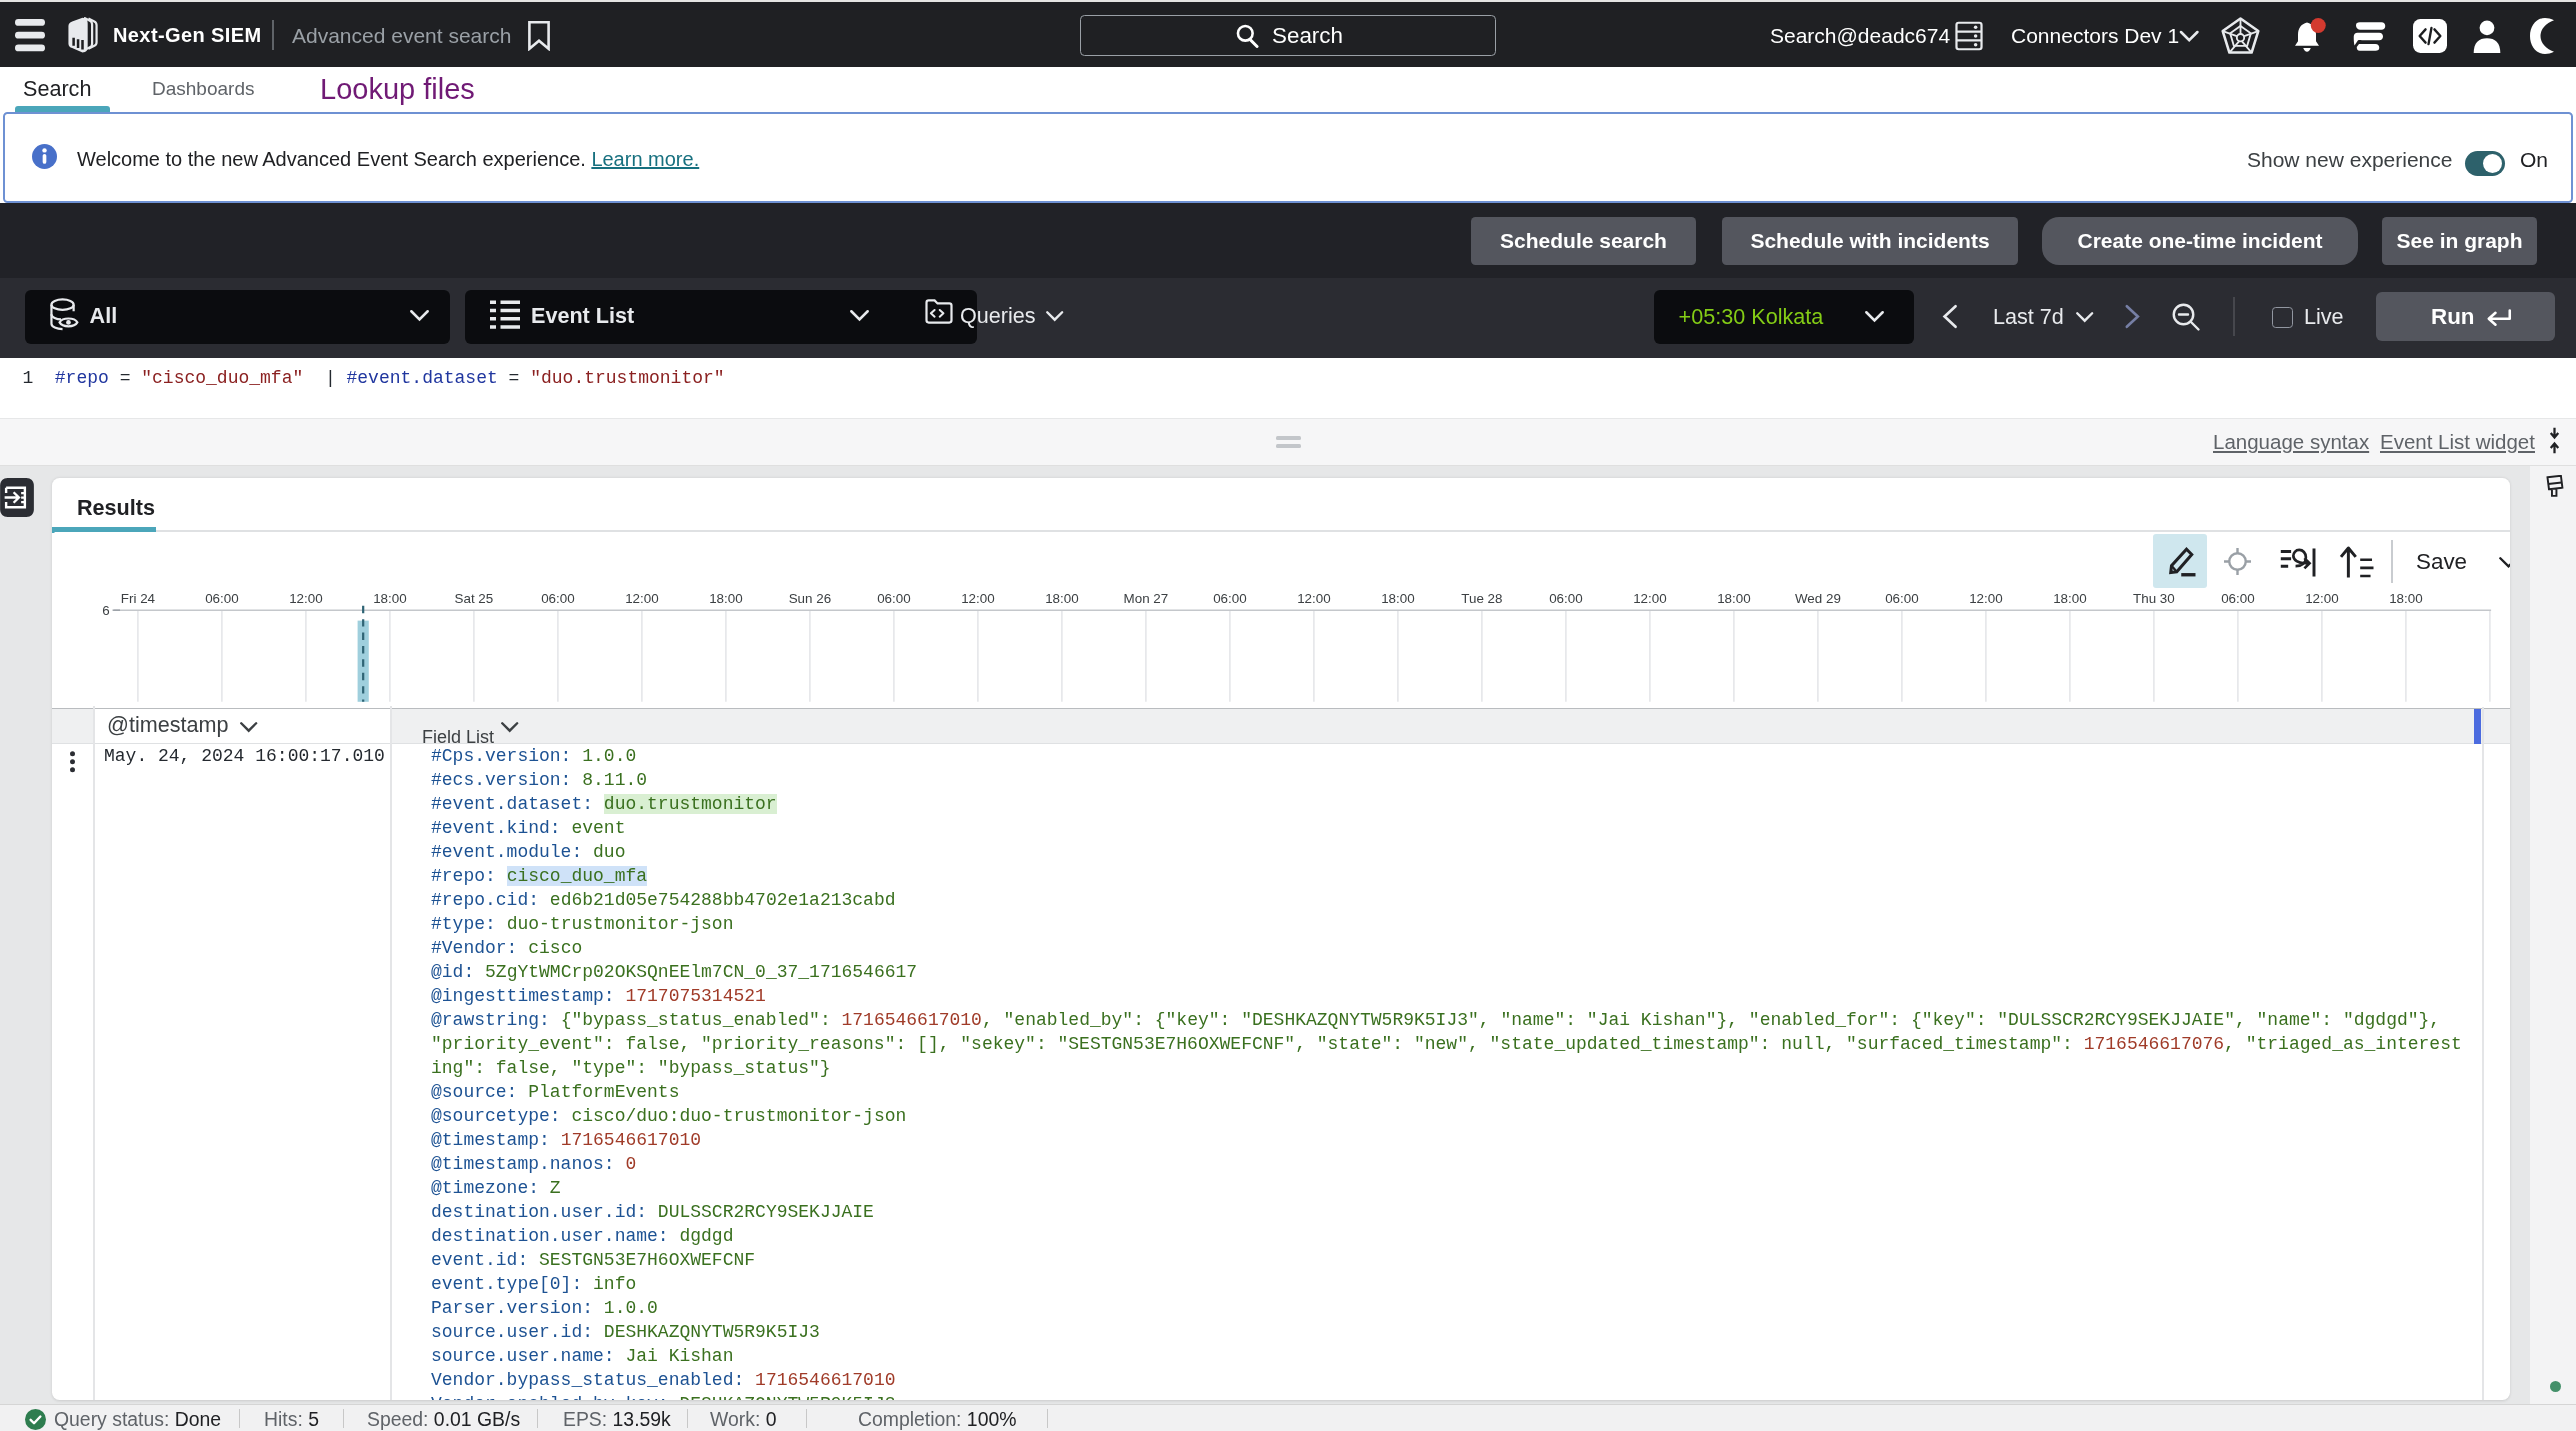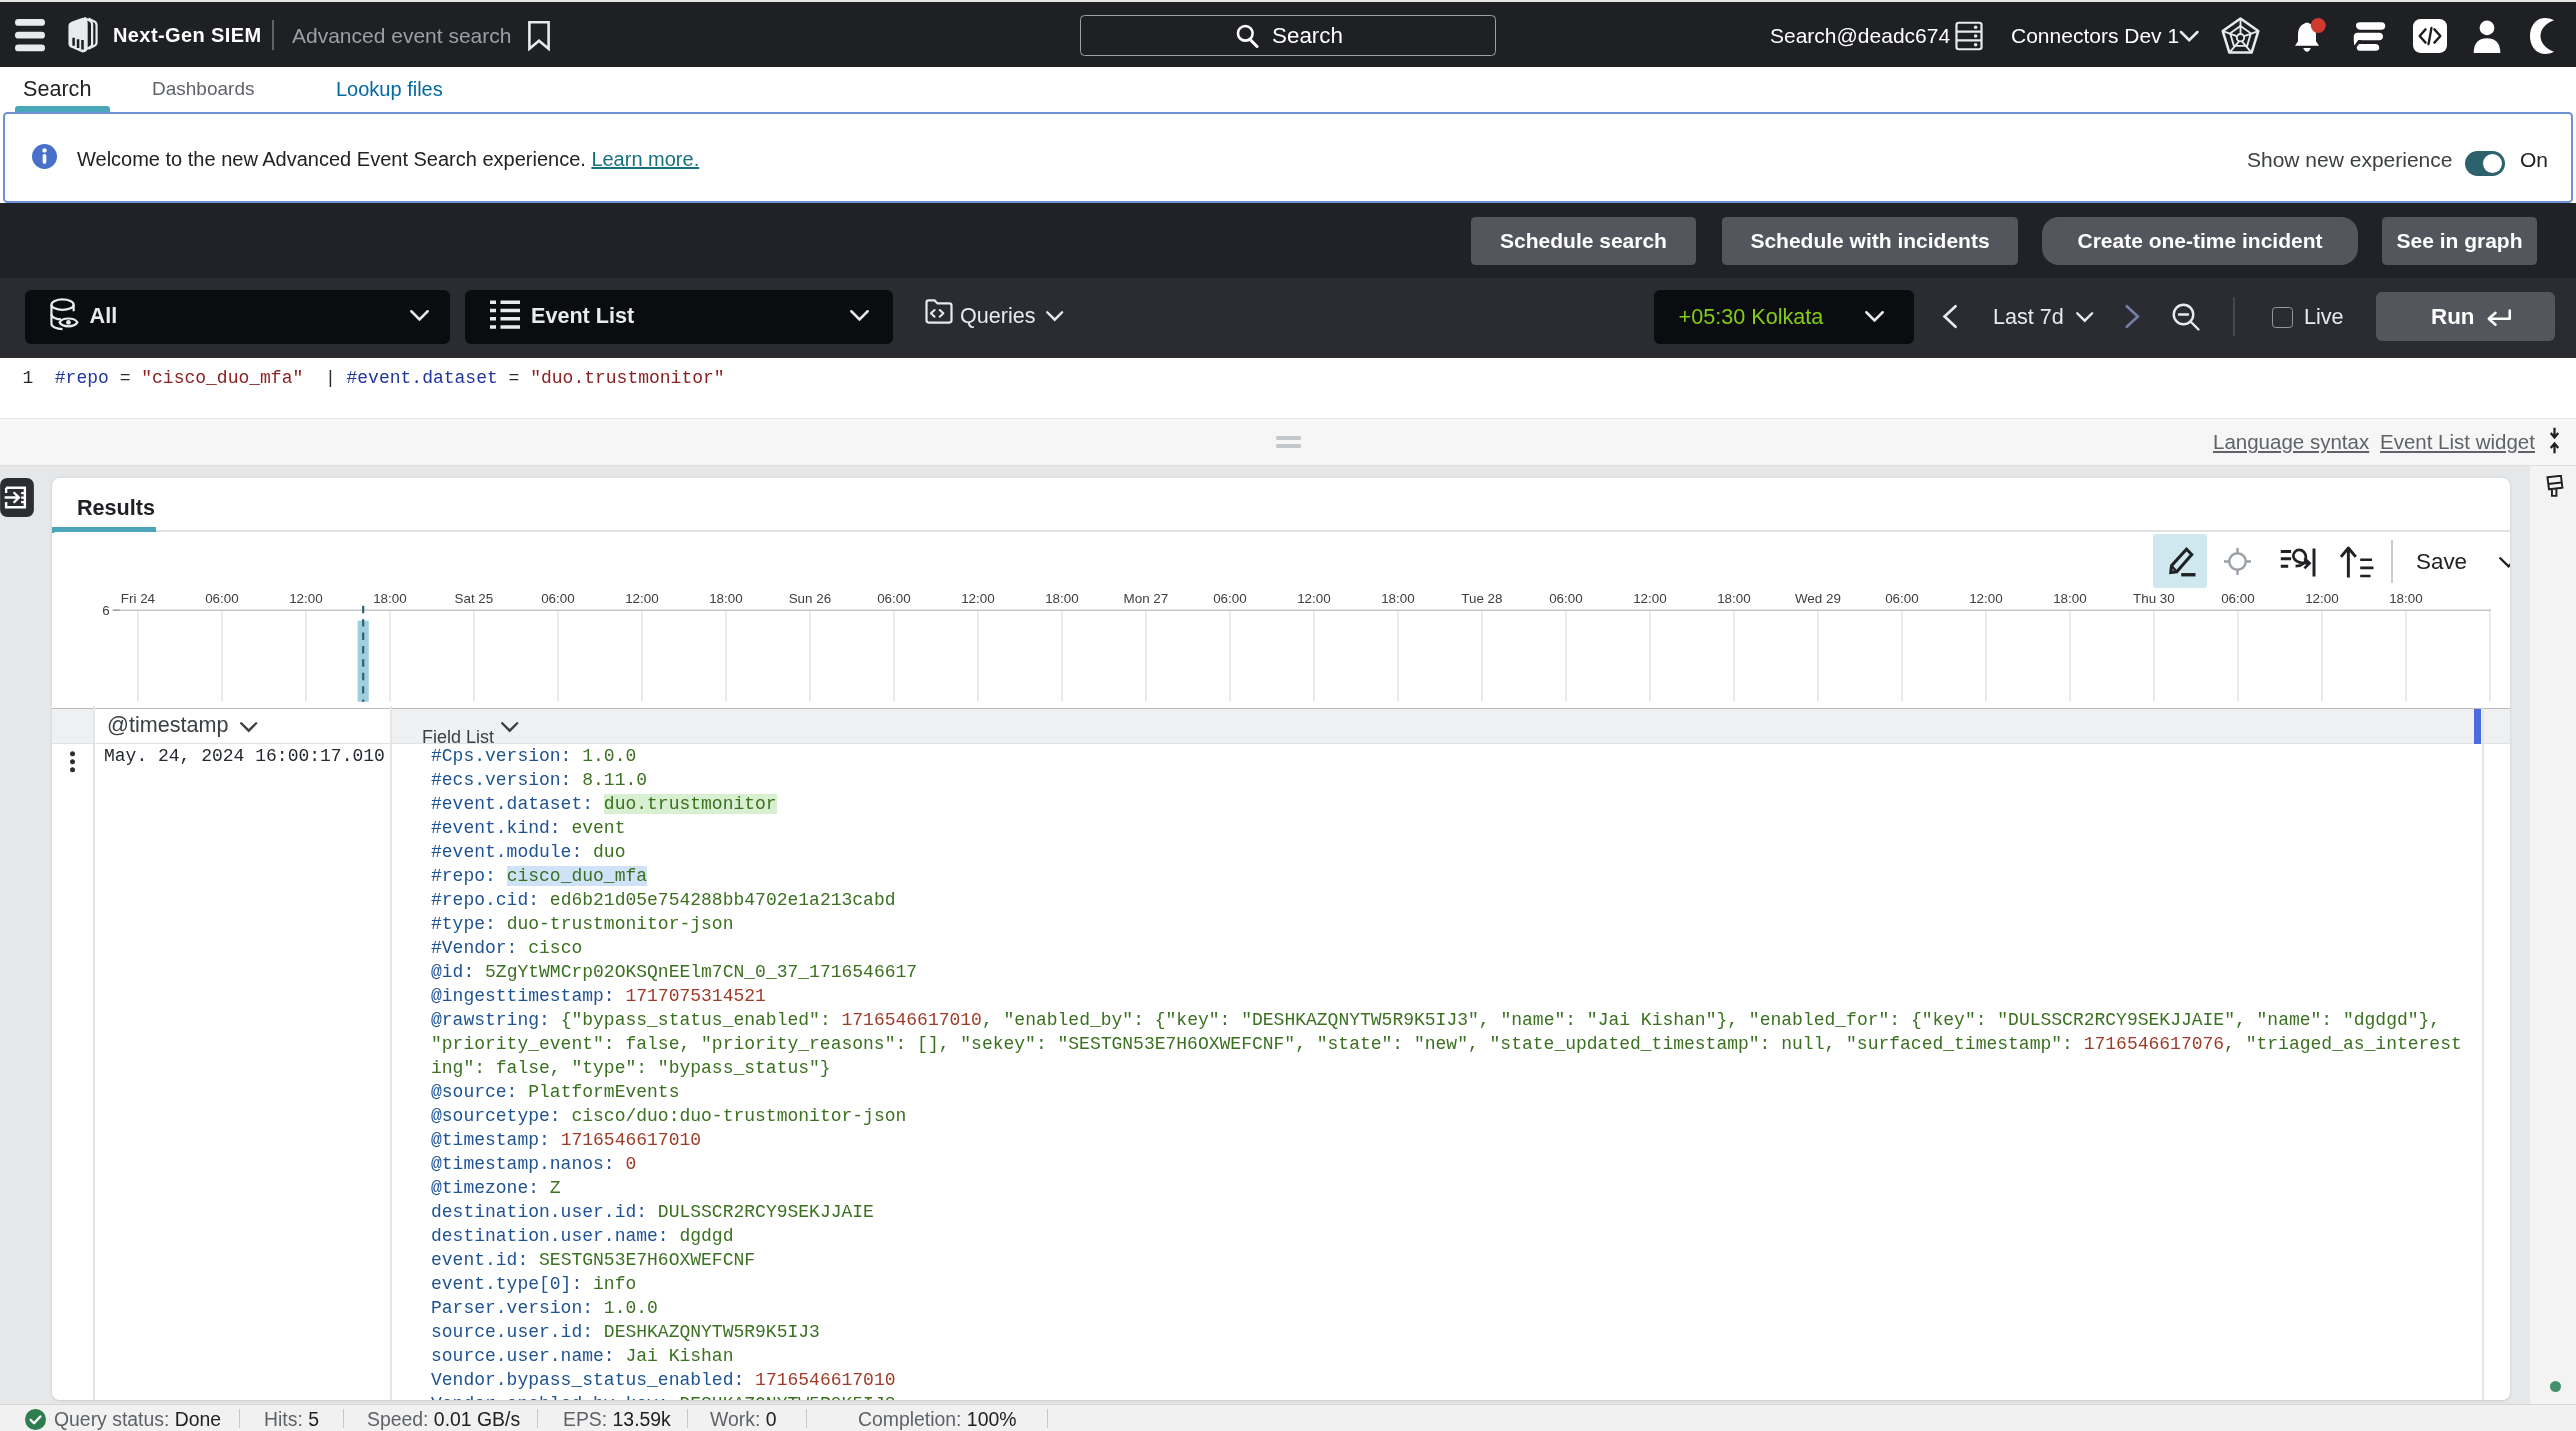--- a/index.html
+++ b/index.html
@@ -83,21 +83,21 @@
     <path d="M2 46 C2 32 9 26 20 26 C31 26 38 32 38 46 Z" fill="#fff"></path>
   </svg>
   <svg class="ab" style="left:2530px;top:16.4px;" width="33" height="36" viewBox="0 0 44 48">
     <path d="M32 3 C21 7 14 15 14 24 C14 33 21 41 32 45 C28 47 24 48 20 48 C8 48 0 37 0 24 C0 11 8 0 20 0 C24 0 28 1 32 3 Z" fill="#fff"></path>
   </svg>
 </div>
 
 <div class="ab" style="left:0;top:67px;width:2576px;height:45px;background:#fff;">
   <div class="ab" style="left:23px;top:10.4px;height:24px;line-height:24px;color:#202124;font-size:21.6px;">Search</div>
   <div class="ab" style="left:152px;top:10.4px;height:24px;line-height:24px;color:#5f6368;font-size:19px;">Dashboards</div>
-  <div class="ab" style="left:336px;top:10.4px;height:24px;line-height:24px;color:#0369a1;font-size:20px;">Lookup files</div>
+  <div class="ab" style="left:320px;top:10.4px;height:24px;line-height:24px;color:#701a75;font-size:29px;">Lookup files</div>
   <div class="ab" style="left:15px;top:39px;width:95px;height:6px;background:#4ba6ba;border-radius:3px 3px 0 0;"></div>
 </div>
 
 <div class="ab" style="left:0;top:112px;width:2576px;height:91px;background:#fff;"></div>
 <div class="ab" style="left:3px;top:112px;width:2570px;height:91px;background:#fff;border:2.2px solid #6e91d3;border-radius:4.5px;">
   <svg class="ab" style="left:27px;top:30px;" width="25" height="25" viewBox="0 0 34 34">
     <circle cx="17" cy="17" r="17" fill="#4870c9"></circle>
     <rect x="14.5" y="13.5" width="5" height="13.5" rx="2.5" fill="#fff"></rect>
     <circle cx="17" cy="8.7" r="3" fill="#fff"></circle>
   </svg>
@@ -123,21 +123,21 @@
       <path d="M3 9 L3 35 C3 39 10 42 18 42 M33 9 L33 18" fill="none" stroke="#e8eaed" stroke-width="3"></path>
       <path d="M3 22 C3 26 10 29 16 29" fill="none" stroke="#e8eaed" stroke-width="3"></path>
       <path d="M14 33 C18 26 34 26 38 33 C34 40 18 40 14 33 Z" fill="none" stroke="#e8eaed" stroke-width="3"></path>
       <circle cx="26" cy="33" r="3.2" fill="#e8eaed"></circle>
     </svg>
     <div class="ab" style="left:65px;top:12.7px;height:25px;line-height:25px;color:#e8eaed;font-size:21.6px;">All</div>
     <svg class="ab" style="left:384px;top:19.4px;" width="21" height="13.4" viewBox="0 0 28 18">
         <path d="M3 3 L14 14 L25 3" fill="none" stroke="#e8eaed" stroke-width="3.4" stroke-linecap="round"></path>
       </svg>
   </div>
-  <div class="ab dd" style="left:465px;top:87px;width:428px;">
+  <div class="ab dd" style="left:465px;top:87px;width:512px;">
     <svg class="ab" style="left:24.6px;top:9.7px;" width="30" height="30" viewBox="0 0 40 40">
       <path d="M0 3 L8 3 M0 14 L8 14 M0 25 L8 25 M0 36 L8 36" stroke="#e8eaed" stroke-width="4.5"></path>
       <path d="M14 3 L40 3 M14 14 L40 14 M14 25 L40 25 M14 36 L40 36" stroke="#e8eaed" stroke-width="4.5"></path>
     </svg>
     <div class="ab" style="left:66px;top:12.7px;height:25px;line-height:25px;color:#e8eaed;font-size:21.6px;">Event List</div>
     <svg class="ab" style="left:384px;top:19.4px;" width="21" height="13.4" viewBox="0 0 28 18">
         <path d="M3 3 L14 14 L25 3" fill="none" stroke="#e8eaed" stroke-width="3.4" stroke-linecap="round"></path>
       </svg>
   </div>
   <svg class="ab" style="left:925px;top:96px;" width="28" height="25" viewBox="0 0 38 34">

